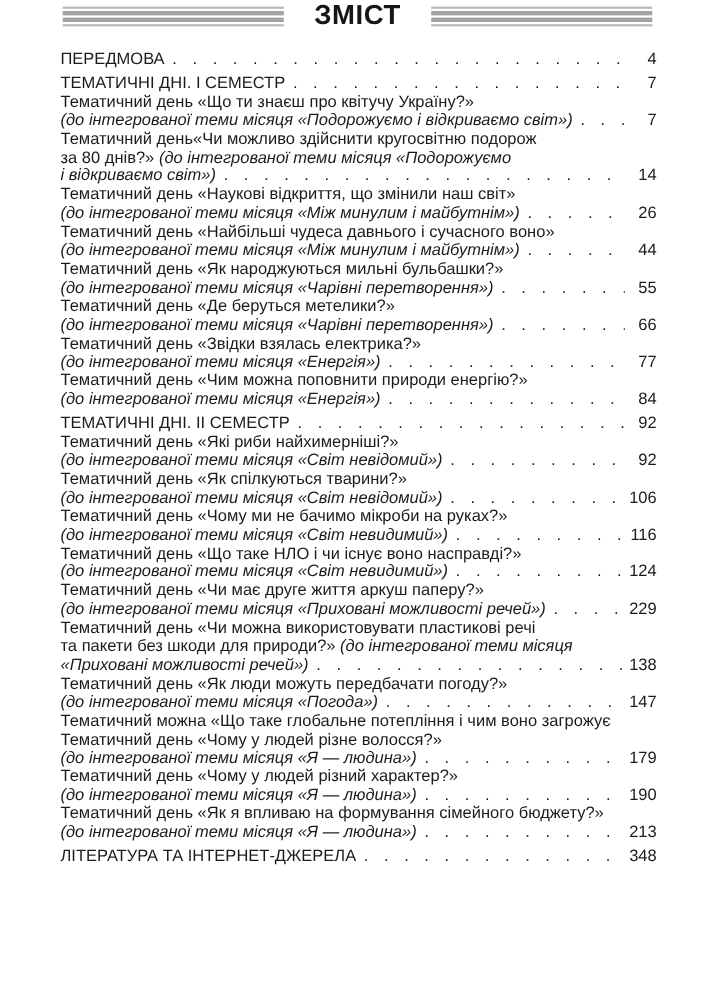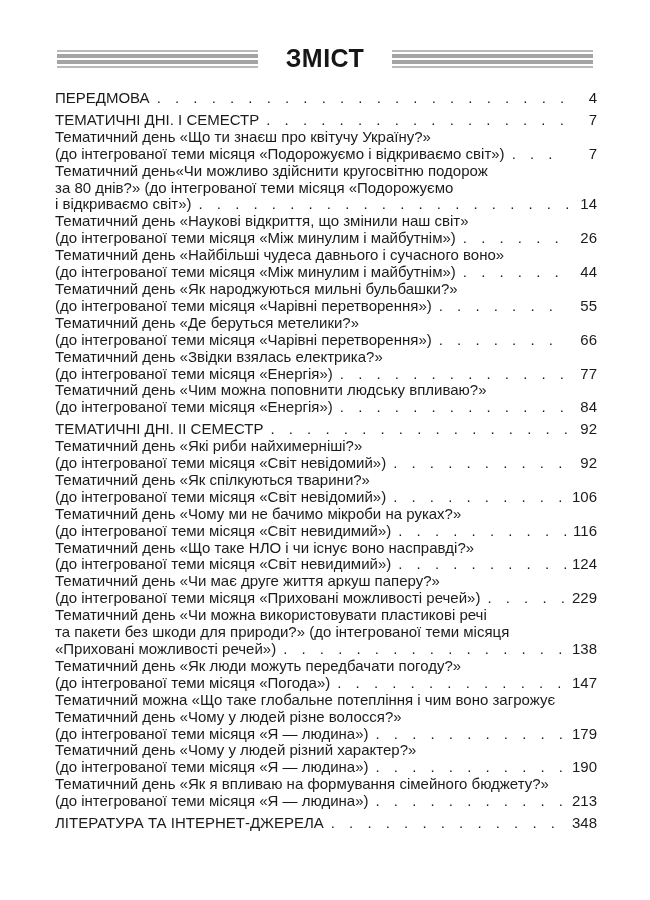--- a/index.html
+++ b/index.html
@@ -9,21 +9,20 @@
   }
   .page {
     position: relative;
     width: 650px;
     height: 900px;
     background: #ffffff;
     font-family: "Liberation Sans", sans-serif;
     color: #1b1b1b;
     overflow: hidden;
     box-sizing: border-box;
-    padding-top: 44px;
   }
   
   .toc-header {
     display: flex;
     align-items: center;
     margin: 0 57px 17px 57px;
   }
   .rule-group {
     flex: 1;
     display: flex;
@@ -45,21 +44,21 @@
     margin: 0 53px 0 55px;
     font-size: 15px;
   }
   .toc-row {
     display: flex;
     align-items: center;
     line-height: 16.9px;
     white-space: nowrap;
   }
   .toc-row.section { margin-top: 5px; }
-  .seg.it { }
+  .seg.it { font-style: italic; }
   .dot-leader {
     flex: 1 1 0;
     min-width: 0;
     overflow: hidden;
     white-space: nowrap;
     padding-left: 7px;
     letter-spacing: 5px;
     color: #1b1b1b;
   }
   .dot-leader::after {
@@ -156,21 +155,21 @@
       </div>
       <div class="toc-row">
         <span class="row-text"><span class="seg">Тематичний день «Звідки взялась електрика?»</span></span>
       </div>
       <div class="toc-row">
         <span class="row-text"><span class="seg it">(до інтегрованої теми місяця «Енергія»)</span></span>
         <span class="dot-leader"></span>
         <span class="page-num">77</span>
       </div>
       <div class="toc-row">
-        <span class="row-text"><span class="seg">Тематичний день «Чим можна поповнити людську впливаю?»</span></span>
+        <span class="row-text"><span class="seg">Тематичний день «Чим можна поповнити природи енергію?»</span></span>
       </div>
       <div class="toc-row">
         <span class="row-text"><span class="seg it">(до інтегрованої теми місяця «Енергія»)</span></span>
         <span class="dot-leader"></span>
         <span class="page-num">84</span>
       </div>
       <div class="toc-row section">
         <span class="row-text"><span class="seg">ТЕМАТИЧНІ ДНІ. ІІ СЕМЕСТР</span></span>
         <span class="dot-leader"></span>
         <span class="page-num">92</span>

